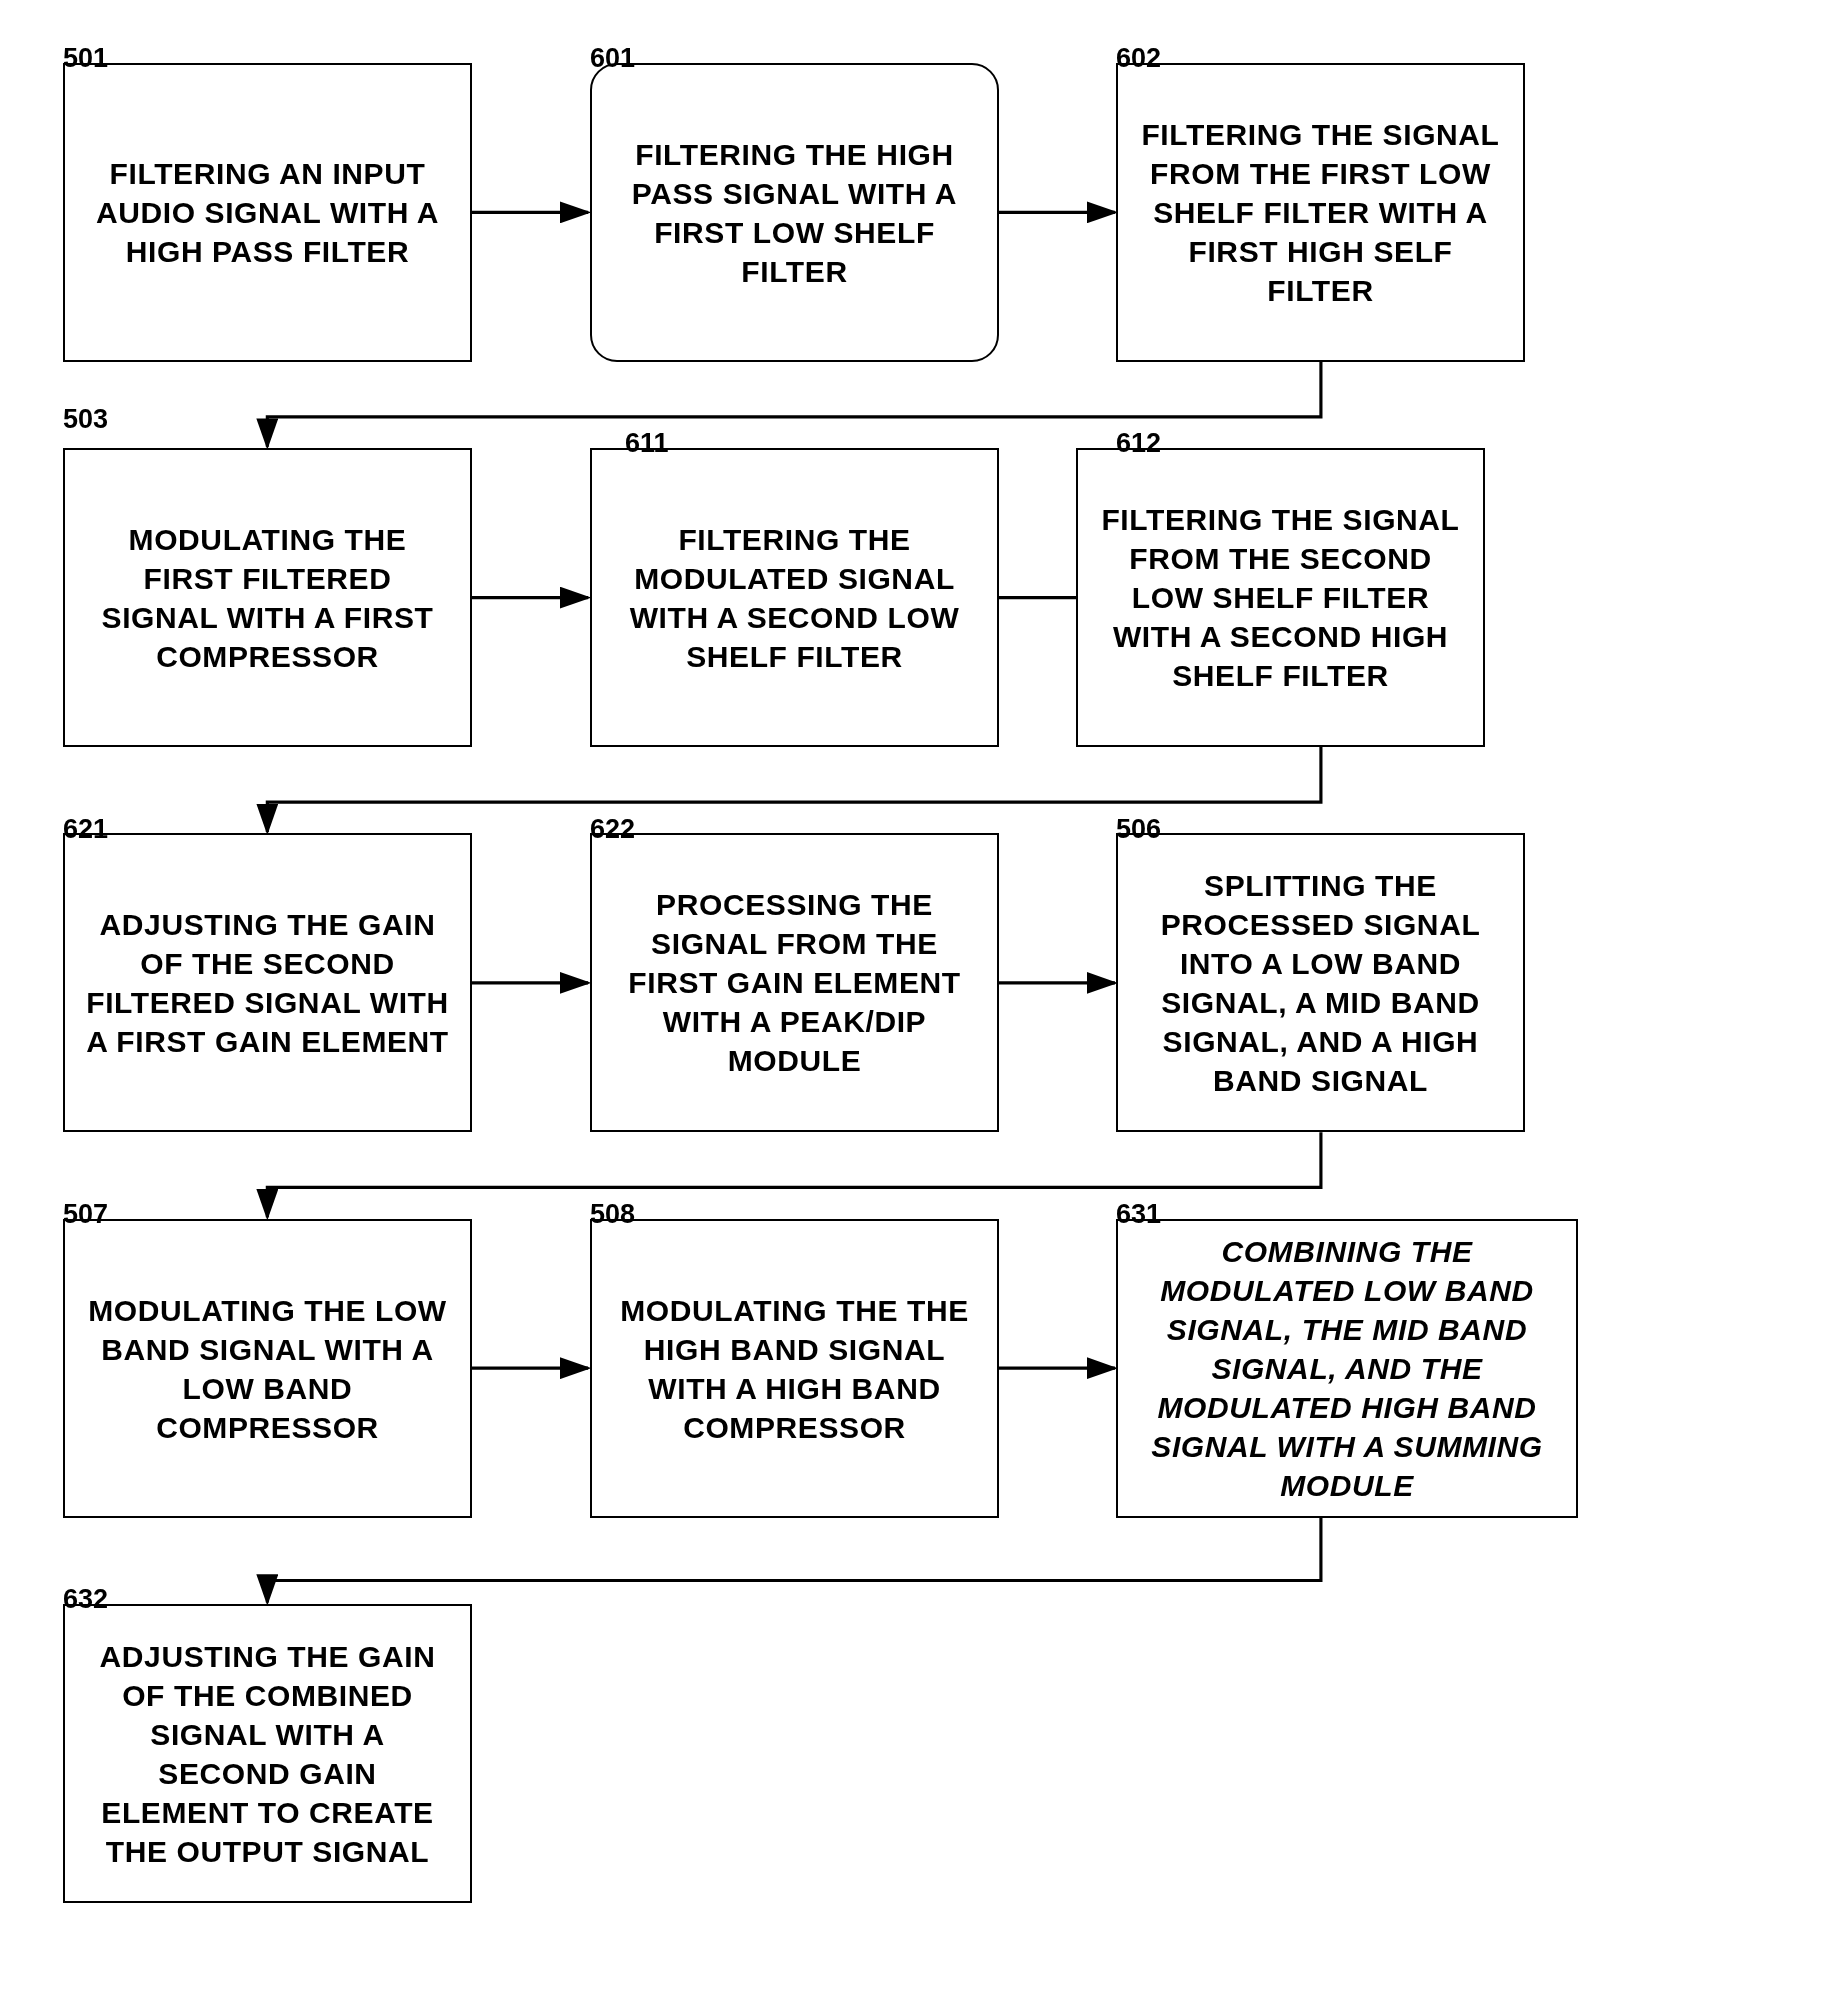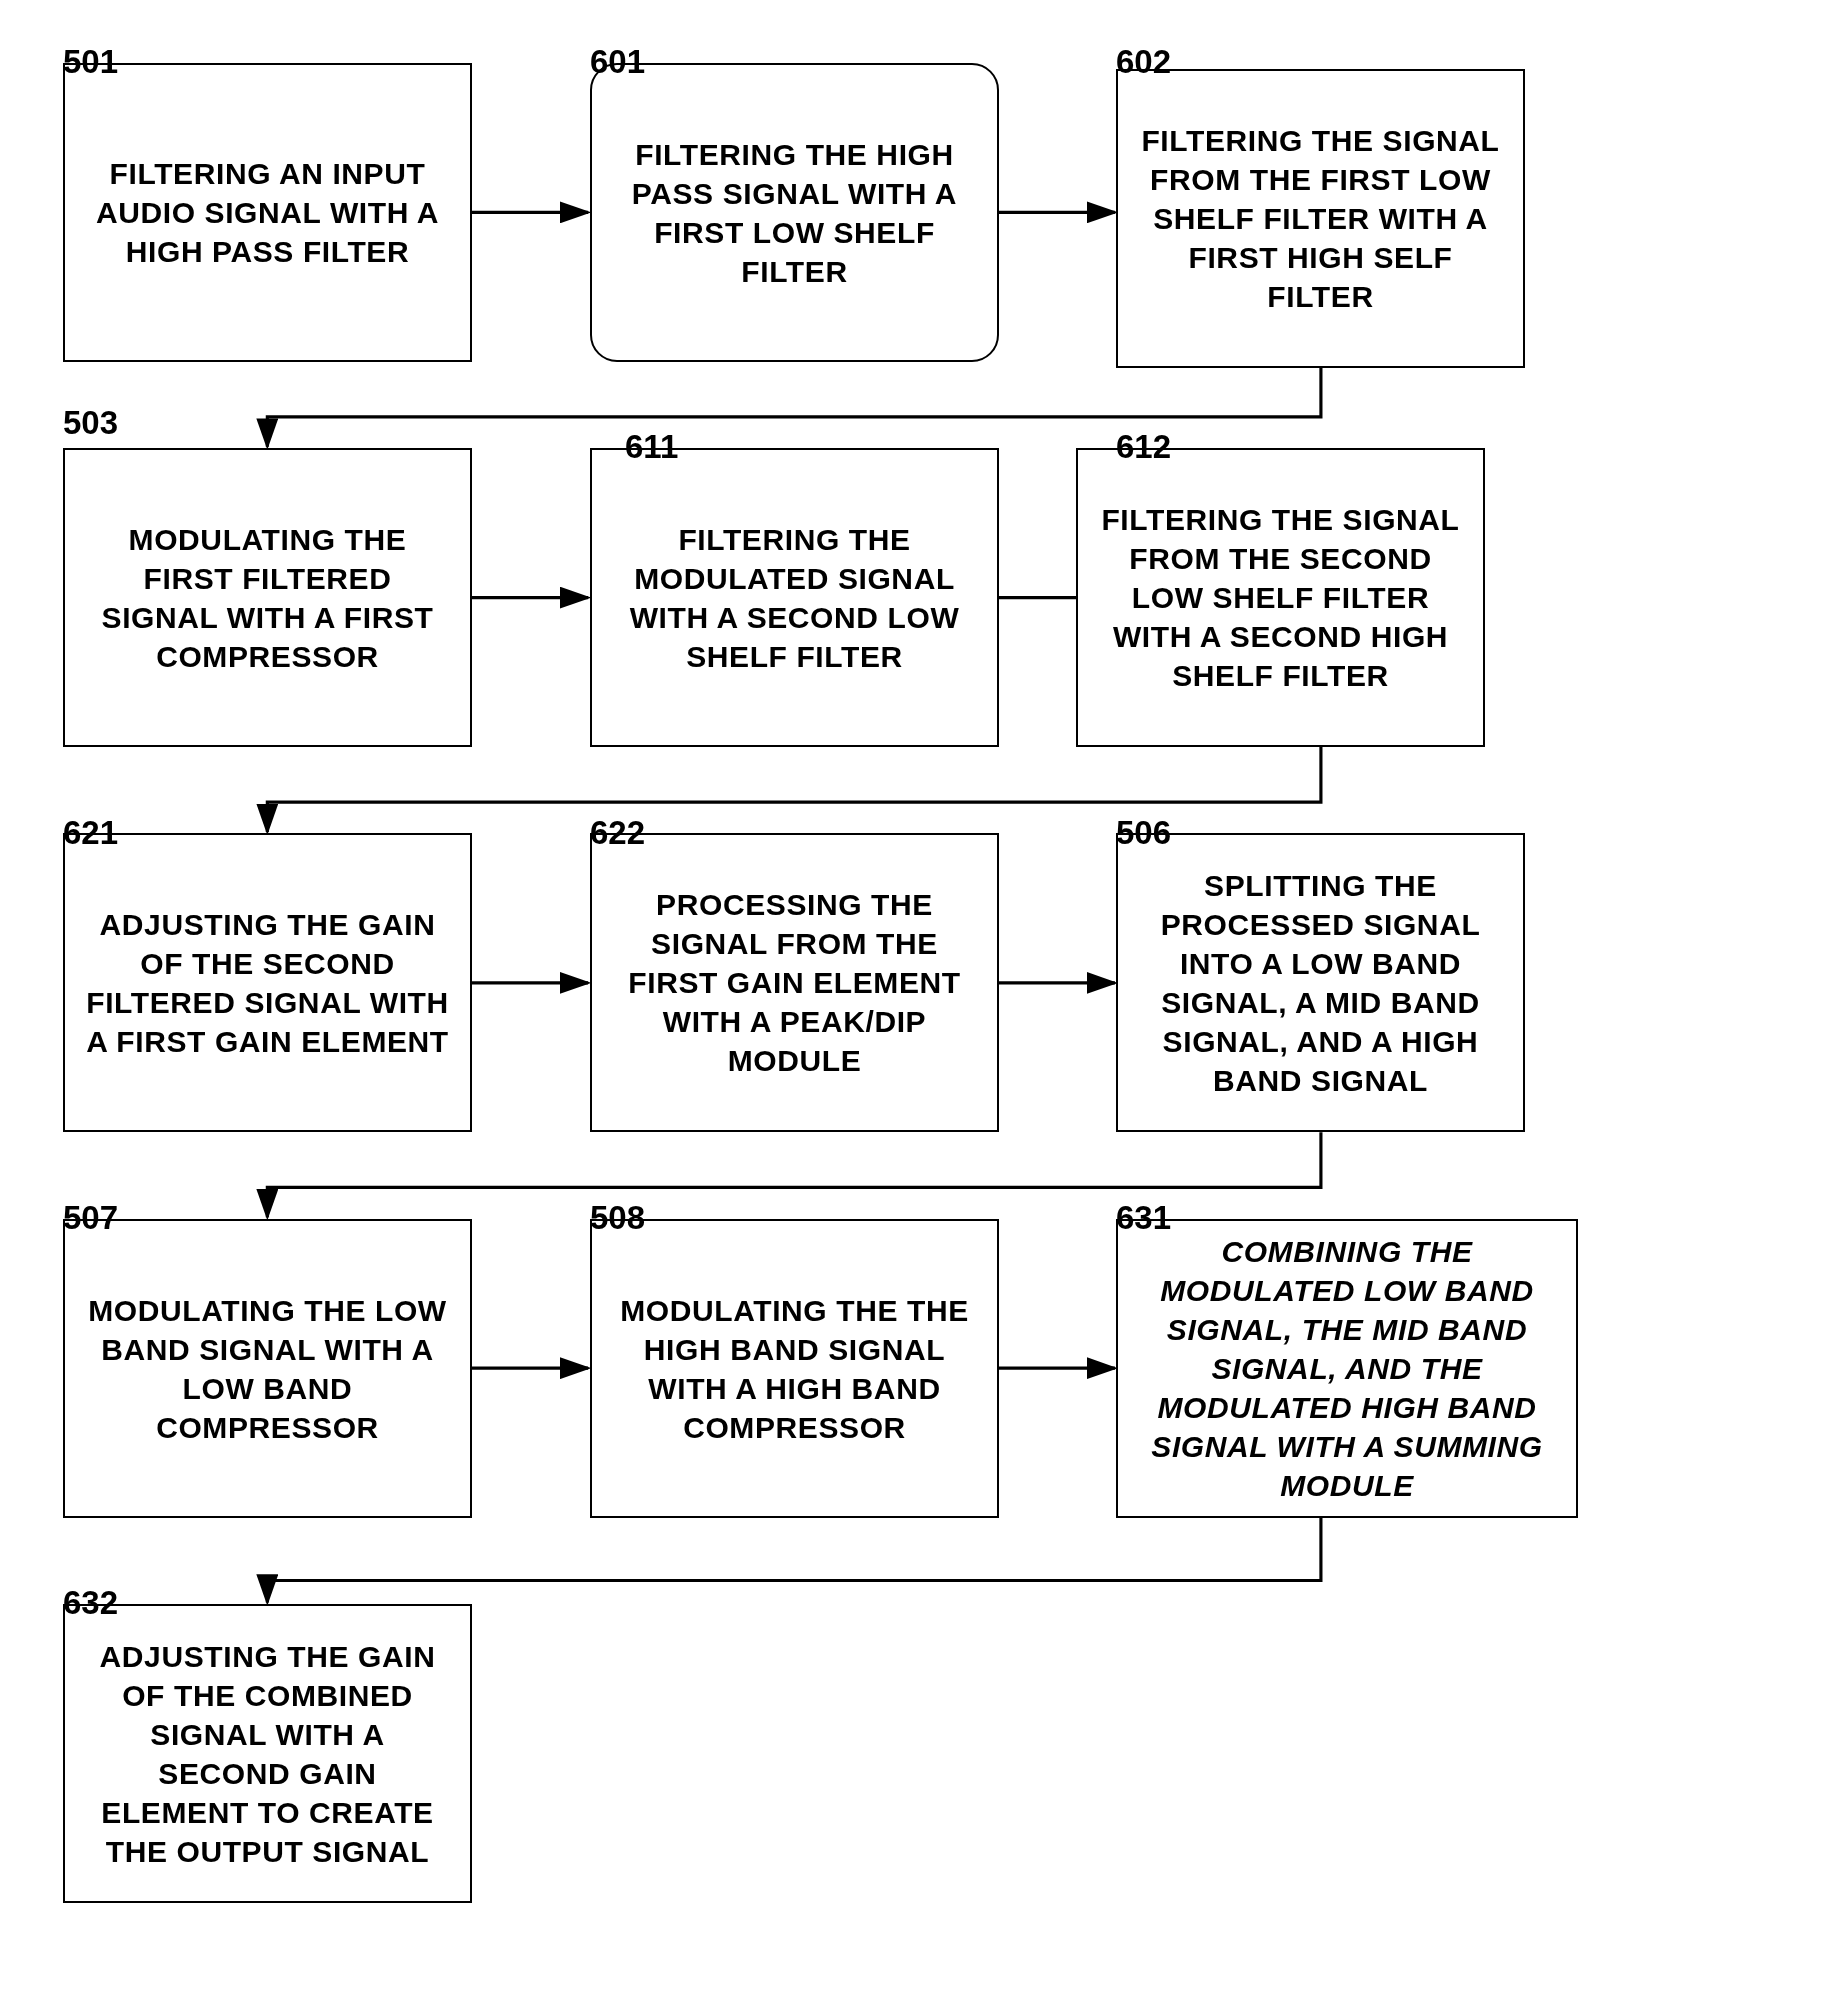--- a/index.html
+++ b/index.html
@@ -26,21 +26,21 @@
       justify-content: center;
       text-align: center;
       font-size: 30px;
       font-weight: bold;
       line-height: 1.3;
       letter-spacing: 0.02em;
       padding: 15.7px;
     }
     .label {
       position: absolute;
-      font-size: 33px;
+      font-size: 27px;
       font-weight: bold;
       color: #000;
     }
     
     .arrows-svg {
       position: absolute;
       top: 0;
       left: 0;
       width: 1843px;
       height: 2013px;
@@ -87,21 +87,21 @@
   <div class="box" style="left:63px;top:63px;width:409px;height:299px;">
     <span>FILTERING AN INPUT AUDIO SIGNAL WITH A HIGH PASS FILTER</span>
   </div>
   <span class="label" style="left:63px;top:43px;">501</span>
 
   <div class="box" style="left:590px;top:63px;width:409px;height:299px;border-radius:27px;">
     <span>FILTERING THE HIGH PASS SIGNAL WITH A FIRST LOW SHELF FILTER</span>
   </div>
   <span class="label" style="left:590px;top:43px;text-align:right;">601</span>
 
-  <div class="box" style="left:1116px;top:69px;width:409px;height:299px;">
+  <div class="box" style="left:1116px;top:63px;width:409px;height:299px;">
     <span>FILTERING THE SIGNAL FROM THE FIRST LOW SHELF FILTER WITH A FIRST HIGH SELF FILTER</span>
   </div>
   <span class="label" style="left:1116px;top:43px;">602</span>
 
   <div class="box" style="left:63px;top:448px;width:409px;height:299px;">
     <span>MODULATING THE FIRST FILTERED SIGNAL WITH A FIRST COMPRESSOR</span>
   </div>
   <span class="label" style="left:63px;top:404px;">503</span>
 
   <div class="box" style="left:590px;top:448px;width:409px;height:299px;">

